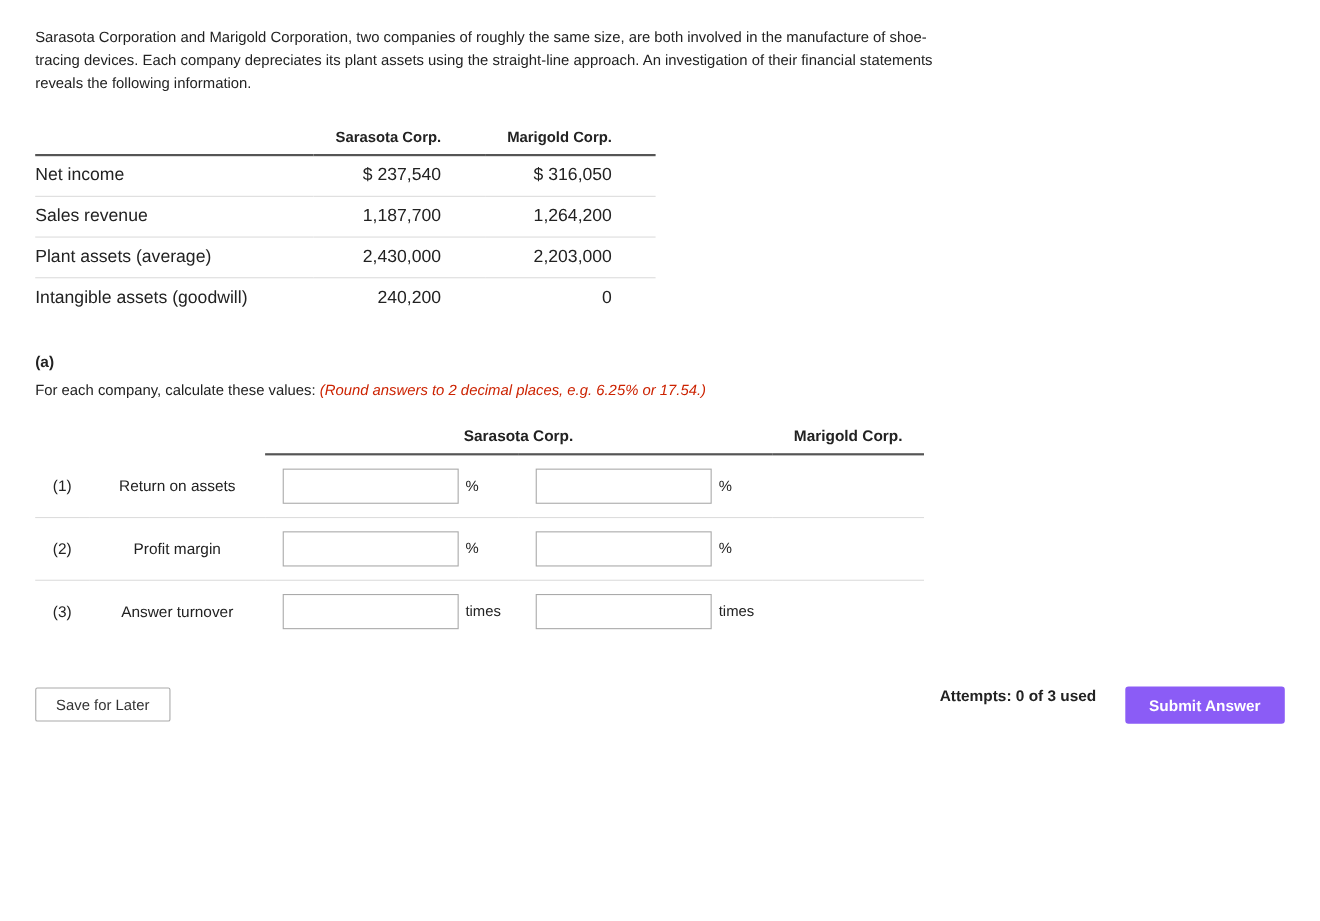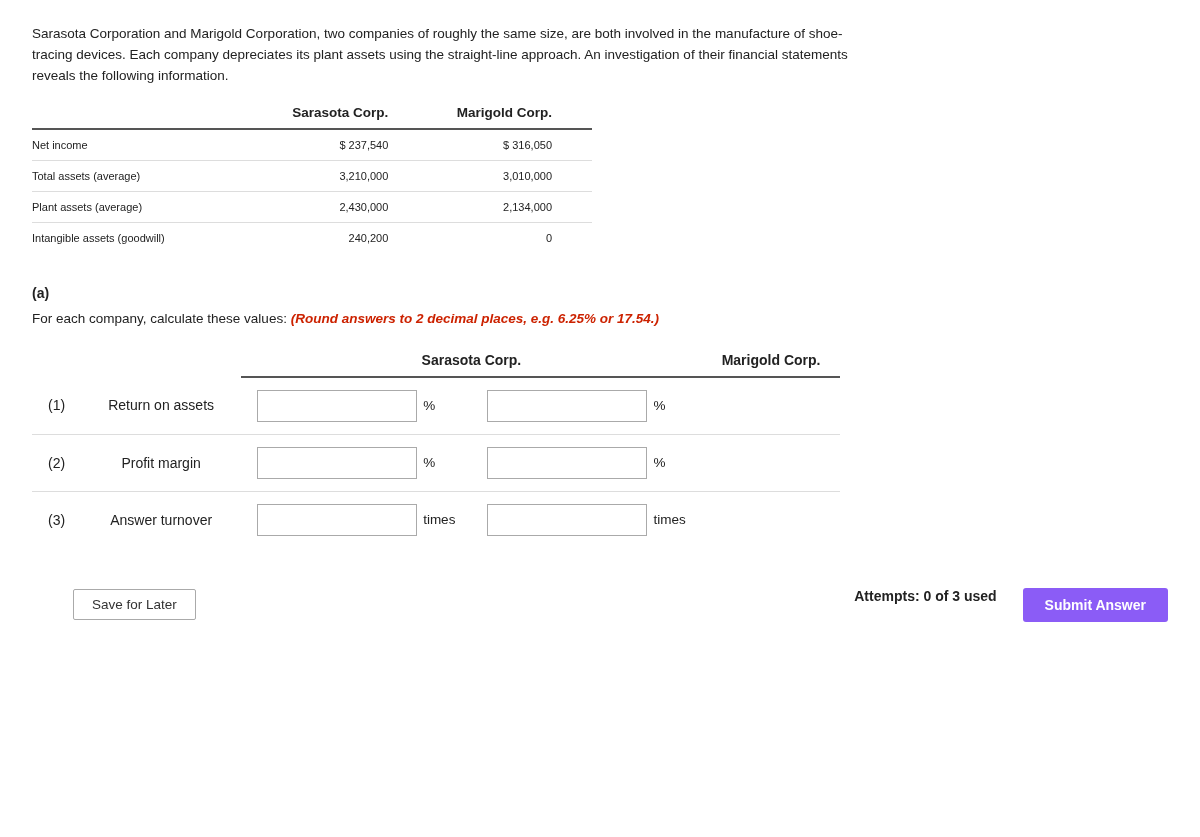--- a/index.html
+++ b/index.html
@@ -8,21 +8,21 @@
       font-size: 14px;
       color: #222;
       background: #fff;
       padding: 24px 32px;
       max-width: 1200px;
     }
 
     .intro-text {
       font-size: 13.5px;
       line-height: 1.55;
-      margin-bottom: 12px;
+      margin-bottom: 24px;
       max-width: 820px;
     }
 
     
     .info-table {
       border-collapse: collapse;
       margin-bottom: 32px;
       min-width: 560px;
     }
     .info-table th {
@@ -32,21 +32,21 @@
       text-align: right;
       border-bottom: 2px solid #555;
     }
     .info-table th:first-child {
       text-align: left;
       padding-left: 0;
     }
     .info-table td {
       padding: 9px 40px 9px 0;
       text-align: right;
-      font-size: 11px;
+      font-size: 16px;
       border-bottom: 1px solid #ddd;
     }
     .info-table td:first-child {
       text-align: left;
       padding-left: 0;
       padding-right: 60px;
       min-width: 220px;
     }
     .info-table tr:last-child td {
       border-bottom: none;
@@ -58,21 +58,21 @@
       font-weight: bold;
       margin-bottom: 10px;
     }
     .section-instruction {
       font-size: 13.5px;
       margin-bottom: 20px;
     }
     .section-instruction .highlight {
       color: #cc2200;
       font-style: italic;
-      font-weight: bold;
+      font-weight: normal;
     }
 
     
     .answer-section {
       margin-bottom: 40px;
     }
     .answer-table {
       border-collapse: collapse;
       min-width: 700px;
     }
@@ -132,21 +132,20 @@
       margin-top: 10px;
     }
     .save-later-btn {
       background: #fff;
       border: 1px solid #aaa;
       padding: 7px 18px;
       font-size: 13.5px;
       cursor: pointer;
       border-radius: 2px;
       color: #333;
-      margin-left: 41px;
     }
     .attempts-area {
       display: flex;
       align-items: flex-start;
       gap: 26px;
       font-size: 14px;
       font-weight: bold;
     }
     .submit-btn {
       background: #8b5cf6;
@@ -181,28 +180,28 @@
       <th>Marigold Corp.</th>
     </tr>
   </thead>
   <tbody id="info-table-body">
   <tr>
     <td>Net income</td>
     <td>$ 237,540</td>
     <td>$ 316,050</td>
   </tr>
       <tr>
-    <td>Total assets (average)</td>
-    <td>3,210,000</td>
-    <td>3,010,000</td>
+    <td>Sales revenue</td>
+    <td>1,187,700</td>
+    <td>1,264,200</td>
   </tr>
       <tr>
     <td>Plant assets (average)</td>
     <td>2,430,000</td>
-    <td>2,134,000</td>
+    <td>2,203,000</td>
   </tr>
       <tr>
     <td>Intangible assets (goodwill)</td>
     <td>240,200</td>
     <td>0</td>
   </tr>
     </tbody>
 </table>
 
 <div class="section-label">(a)</div>

